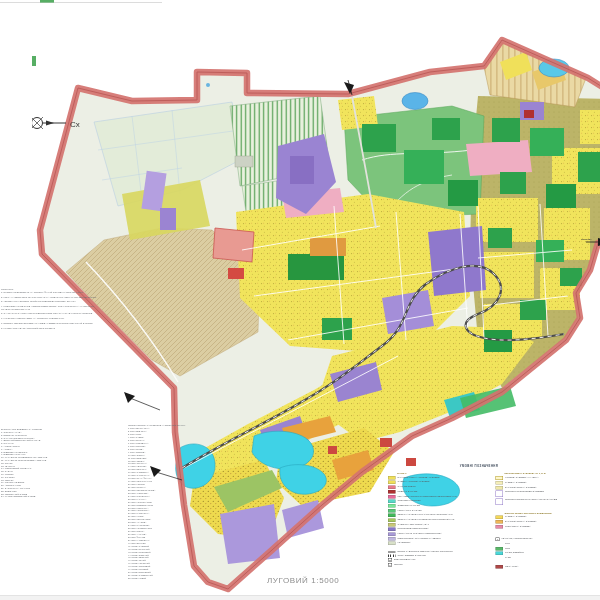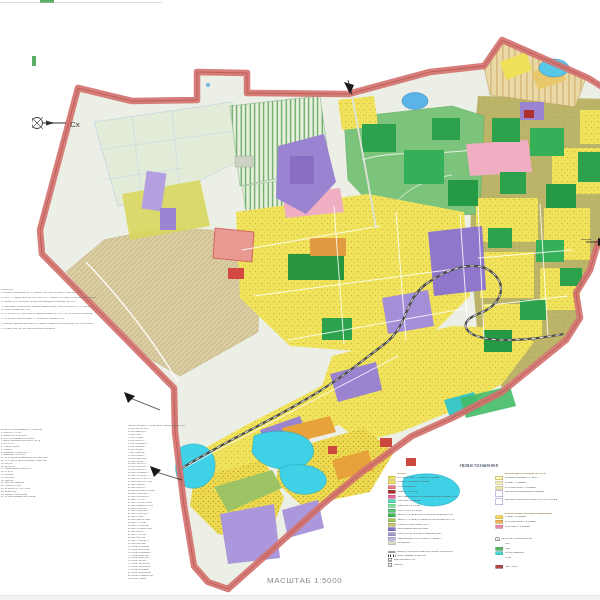--- a/index.html
+++ b/index.html
@@ -496,19 +496,19 @@
           <div class="lsp"></div>
           <div class="lrow">
             <span class="sw" style="background: rgb(176, 72, 72);"></span>
             <span class="lw">МЕЖА МІСТА</span>
           </div>
         </div>
     </div>
   </div>
 </div>
 
-<div class="abs scale-label" style="left:267px;top:576px;">МАСШТАБ 1:5000</div>
+<div class="abs scale-label" style="left:267px;top:576px;">ЛУГОВИЙ 1:5000</div>
 
 <div class="abs exit-label" style="left:581px;top:238px;width:20px;">
   <div class="shrink">ПОЛТАВА</div>
 </div>
 
 <div class="abs bottom-strip"></div>
 
 </body></html>

